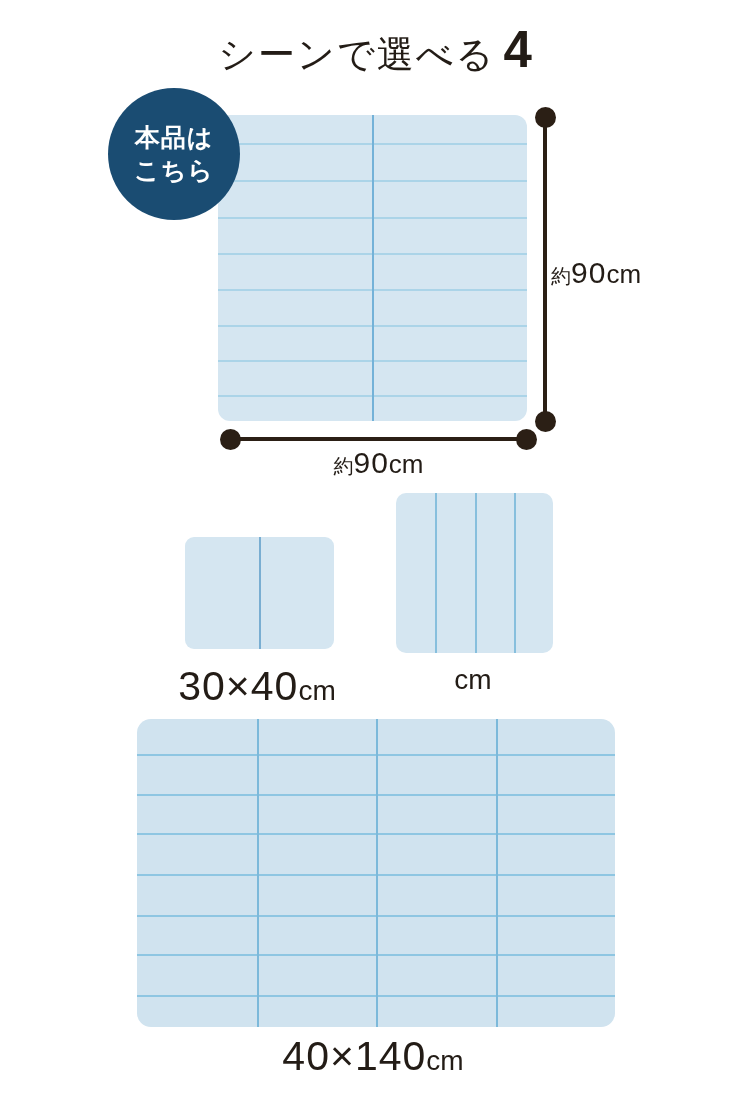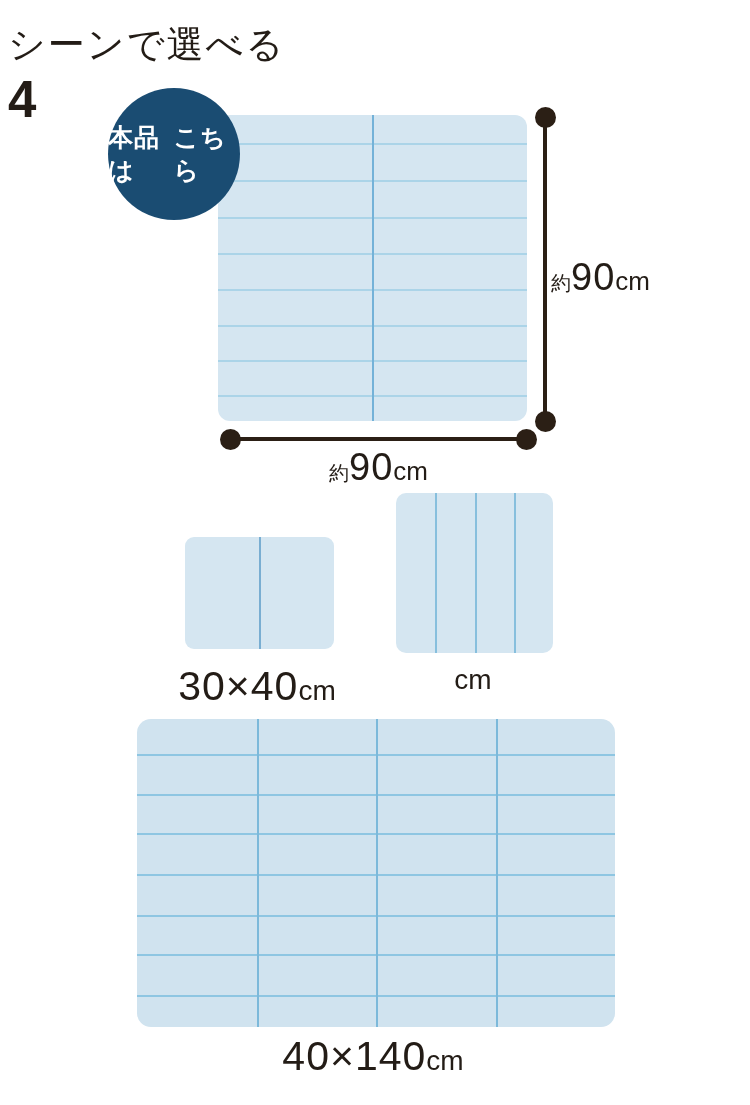--- a/index.html
+++ b/index.html
@@ -14,42 +14,41 @@
   }
 
   
   .title {
     position: absolute;
     top: 20px; left: 0; right: 0;
     display: flex;
     justify-content: center;
     align-items: baseline;
     white-space: nowrap;
-    flex-direction: column;
   }
   .t-prefix { font-size: 37px; font-weight: 400; letter-spacing: 2px; }
   .t-number { font-size: 51px; font-weight: 700; margin-left: 8px; }
   .t-suffix { font-size: 46px; font-weight: 500; letter-spacing: 9px; margin-left: 6px; }
 
   
   .mat { position: absolute; }
   .mat .line { position: absolute; }
   .mat .line.v { top: 0; bottom: 0; width: 2px; }
   .mat .line.h { left: 0; right: 0; height: 2px; }
 
   
   .badge {
     position: absolute;
     left: 108px; top: 88px;
     width: 132px; height: 132px;
     border-radius: 50%;
     background: var(--badge-bg, #1a4c72);
     color: var(--badge-text, #ffffff);
     display: flex;
-    flex-direction: row;
+    flex-direction: column;
     align-items: center;
     justify-content: center;
     text-align: left;
     font-size: 25px;
     font-weight: 700;
     line-height: 1.32;
     letter-spacing: 1px;
     z-index: 5;
   }
 
@@ -72,21 +71,21 @@
 
   
   .dim-label {
     position: absolute;
     display: flex;
     align-items: baseline;
     white-space: nowrap;
     line-height: 1;
   }
   .dim-label .approx { font-size: 20px; font-weight: 500; }
-  .dim-label .num { font-size: 38px; font-weight: 500; letter-spacing: 1px; }
+  .dim-label .num { font-size: 30px; font-weight: 500; letter-spacing: 1px; }
   .dim-label .unit { font-size: 26px; font-weight: 500; }
   .dim-label-v { left: 551px; top: 258px; }
   .dim-label-h { left: 230px; top: 448px; width: 297px; justify-content: center; }
 
   
   .size-label {
     position: absolute;
     display: flex;
     align-items: baseline;
     justify-content: center;

